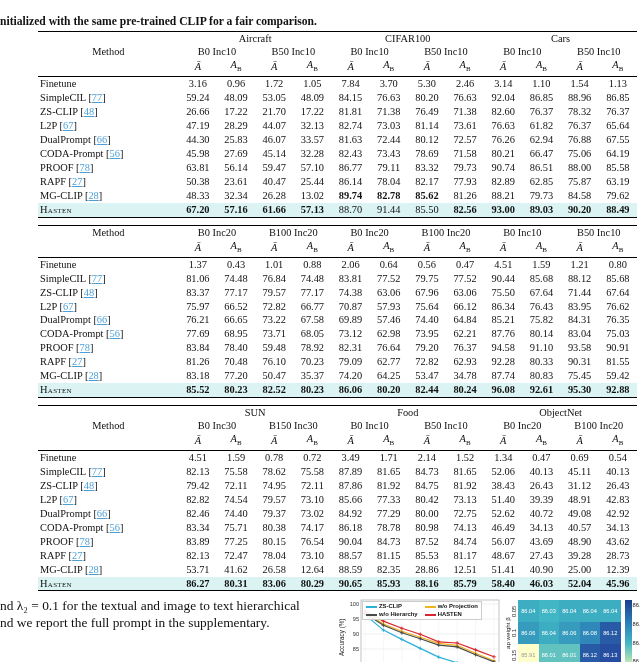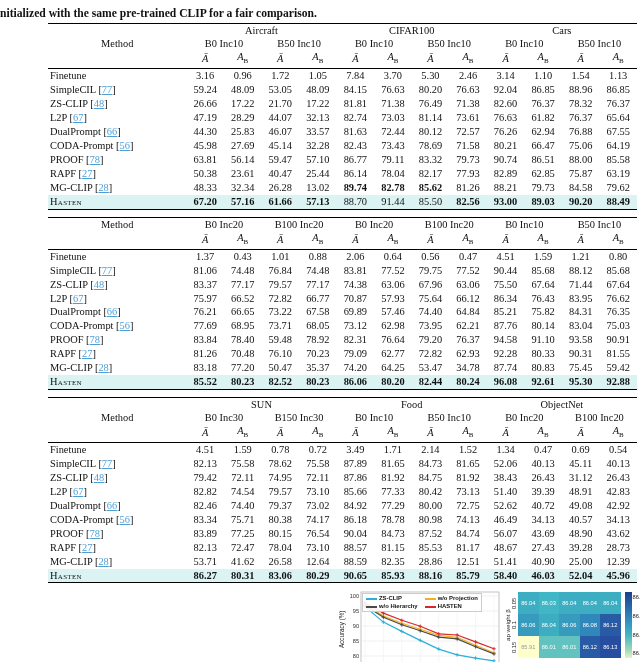--- a/index.html
+++ b/index.html
@@ -1,19 +1,19 @@
 <!DOCTYPE html>
 <html><head>
 <meta charset="utf-8">
 <style>
   html,body{margin:0;padding:0;background:#fff;}
   .page{width:640px;height:662px;overflow:hidden;position:relative;background:#fff;
-        font-family:"Liberation Serif","DejaVu Serif",serif;color:#111;box-sizing:border-box;padding-top:8px;}
+        font-family:"Liberation Serif","DejaVu Serif",serif;color:#111;box-sizing:border-box;padding-top:16px;}
   .caption{font-weight:bold;font-size:11.6px;line-height:12px;margin:0 0 3px 0;white-space:nowrap;}
-  .tables{margin-left:48px;margin-right:3px;}
+  .tables{margin-left:38px;margin-right:3px;}
   table.ptable{border-collapse:collapse;width:100%;table-layout:fixed;
         border-top:1.5px solid #000;border-bottom:1.5px solid #000;
         font-size:10.4px;margin-bottom:7px;}
   .ptable td{text-align:center;padding:0;line-height:13.9px;white-space:nowrap;overflow:hidden;}
   .ptable thead td{line-height:13.2px;}
   .ptable thead tr.sub td{border-bottom:1px solid #000;line-height:14px;}
   .ptable .method{text-align:left;padding-left:2px;}
   .ptable tr.hl td{background:#dbf4f3;}
   .ptable td.b{font-weight:bold;}
   .cite{color:#4b9fd6;text-decoration:underline;}
@@ -646,20 +646,22 @@
             <td class="b">46.03</td>
             <td class="b">52.04</td>
             <td class="b">45.96</td>
           </tr>
         </tbody>
       </table>
     </div>
 
   <div class="bottom">
     <div class="para" id="para-host">
+        <div class="pl">nd λ₂ = 0.1 for the textual and image to text hierarchical</div>
+        <div class="pl">nd we report the full prompt in the supplementary.</div>
       </div>
 
     <div class="fig-line">
       <div class="ylab">Accuracy (%)</div>
       <svg id="lc-svg" width="156" height="92">
           <rect x="15" y="2" width="138" height="90" fill="#fff" stroke="#999" stroke-width="0.6"></rect>
           <line x1="19" y1="2" x2="19" y2="92" stroke="#ececec" stroke-width="0.5"></line>
           <line x1="37.42857142857143" y1="2" x2="37.42857142857143" y2="92" stroke="#ececec" stroke-width="0.5"></line>
           <line x1="55.857142857142854" y1="2" x2="55.857142857142854" y2="92" stroke="#ececec" stroke-width="0.5"></line>
           <line x1="74.28571428571428" y1="2" x2="74.28571428571428" y2="92" stroke="#ececec" stroke-width="0.5"></line>

